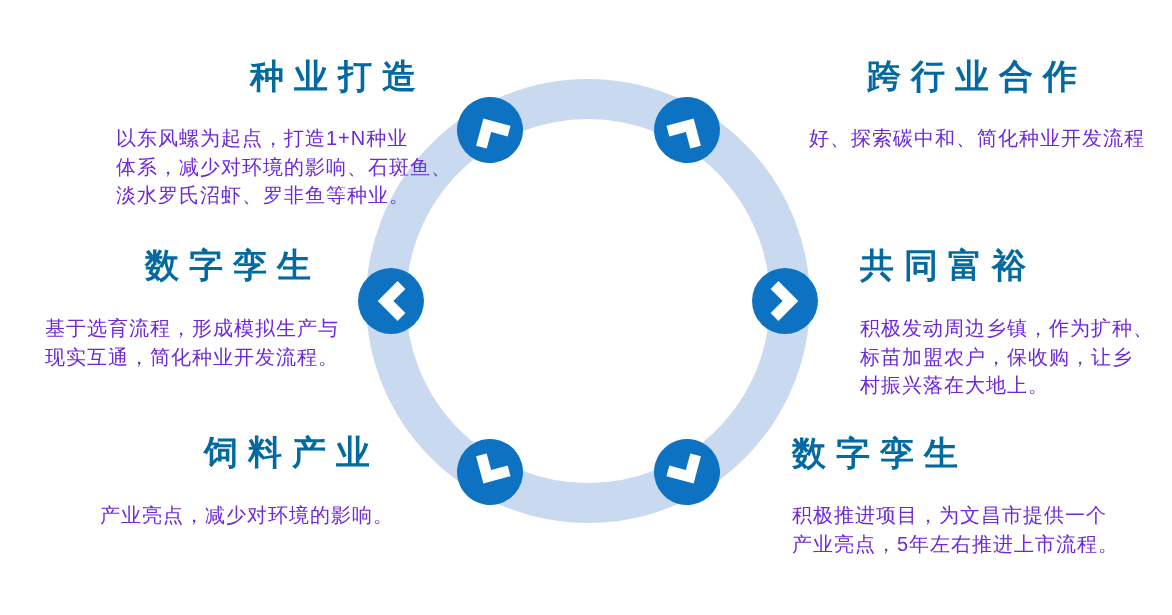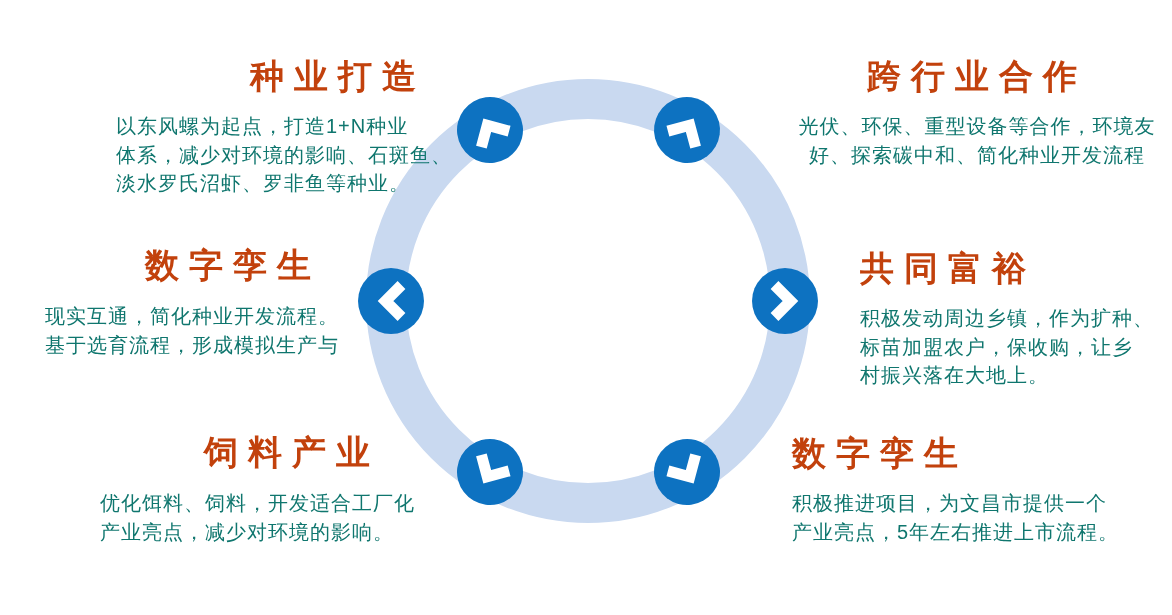--- a/index.html
+++ b/index.html
@@ -9,41 +9,41 @@
     background:#ffffff;
     overflow:hidden;
     font-family:"Liberation Sans", sans-serif;
   }
   .diagram-svg { position:absolute; left:0; top:0; width:1172px; height:615px; }
 
   .section { position:absolute; }
   .section .title {
     font-size:34px;
     font-weight:bold;
-    color:#c2410c;
+    color:#0369a1;
     letter-spacing:10px;
     line-height:42px;
     white-space:nowrap;
   }
   .section.left-col .title { text-align:right; }
   .section .body {
-    margin-top:15px;
+    margin-top:27px;
     font-size:20px;
-    color:#0f766e;
+    color:#6d28d9;
     letter-spacing:1px;
     line-height:28.5px;
   }
   .section .body .line { white-space:nowrap; }
 
   .sec-seed    { left:116px; top:55px;  width:330px; }
   .sec-seed .title { padding-right:20px; }
   .sec-cross   { left:792px; top:55px;  width:370px;text-align:center; }
   .sec-twin    { left:45px;  top:247px; width:290px;font-family:Liberation Mono, monospace; }
   .sec-twin .title { padding-right:14px; }
-  .sec-common  { left:860px; top:247px; width:310px; }
+  .sec-common  { left:860px; top:247px; width:310px;font-family:Liberation Mono, monospace; }
   .sec-feed    { left:100px; top:432px; width:300px;font-family:Liberation Serif, serif; }
   .sec-feed .title { padding-right:20px; }
   .sec-ipo     { left:792px; top:432px; width:330px; }
 
   .ring { fill:none; }
   .node-circle { stroke:none; }
   .chev { fill:none; stroke-width:11; stroke-linejoin:miter; stroke-linecap:butt; }
 </style>
 </head>
 <body>
@@ -89,46 +89,44 @@
     <div class="body">
       <div class="line">以东风螺为起点，打造1+N种业</div>
       <div class="line">体系，减少对环境的影响、石斑鱼、</div>
       <div class="line">淡水罗氏沼虾、罗非鱼等种业。</div>
     </div>
   </div>
 
   <div class="section right-col sec-cross">
     <div class="title">跨行业合作</div>
     <div class="body">
-      <div class="line">光伏、环保、重型设备等合作，环境友</div>
       <div class="line">好、探索碳中和、简化种业开发流程</div>
     </div>
   </div>
 
   <div class="section left-col sec-twin">
     <div class="title">数字孪生</div>
     <div class="body">
+      <div class="line">基于选育流程，形成模拟生产与</div>
       <div class="line">现实互通，简化种业开发流程。</div>
-      <div class="line">基于选育流程，形成模拟生产与</div>
     </div>
   </div>
 
   <div class="section right-col sec-common">
     <div class="title">共同富裕</div>
     <div class="body">
       <div class="line">积极发动周边乡镇，作为扩种、</div>
       <div class="line">标苗加盟农户，保收购，让乡</div>
       <div class="line">村振兴落在大地上。</div>
     </div>
   </div>
 
   <div class="section left-col sec-feed">
     <div class="title">饲料产业</div>
     <div class="body">
-      <div class="line">优化饵料、饲料，开发适合工厂化</div>
       <div class="line">产业亮点，减少对环境的影响。</div>
     </div>
   </div>
 
   <div class="section right-col sec-ipo">
     <div class="title">数字孪生</div>
     <div class="body">
       <div class="line">积极推进项目，为文昌市提供一个</div>
       <div class="line">产业亮点，5年左右推进上市流程。</div>
     </div>

